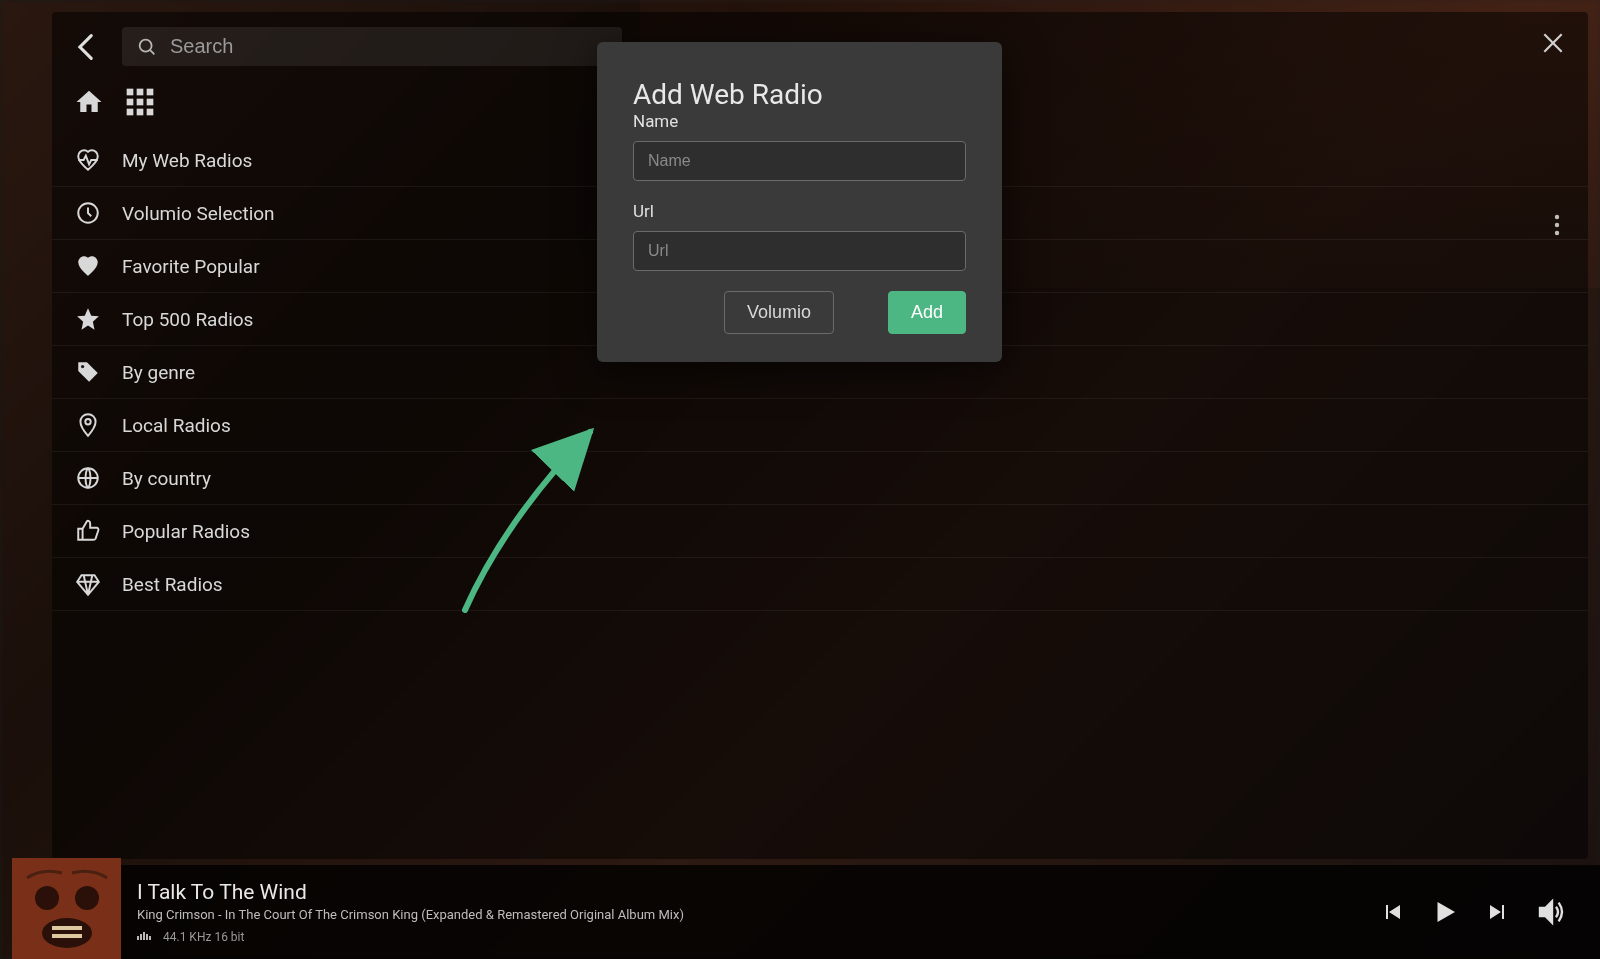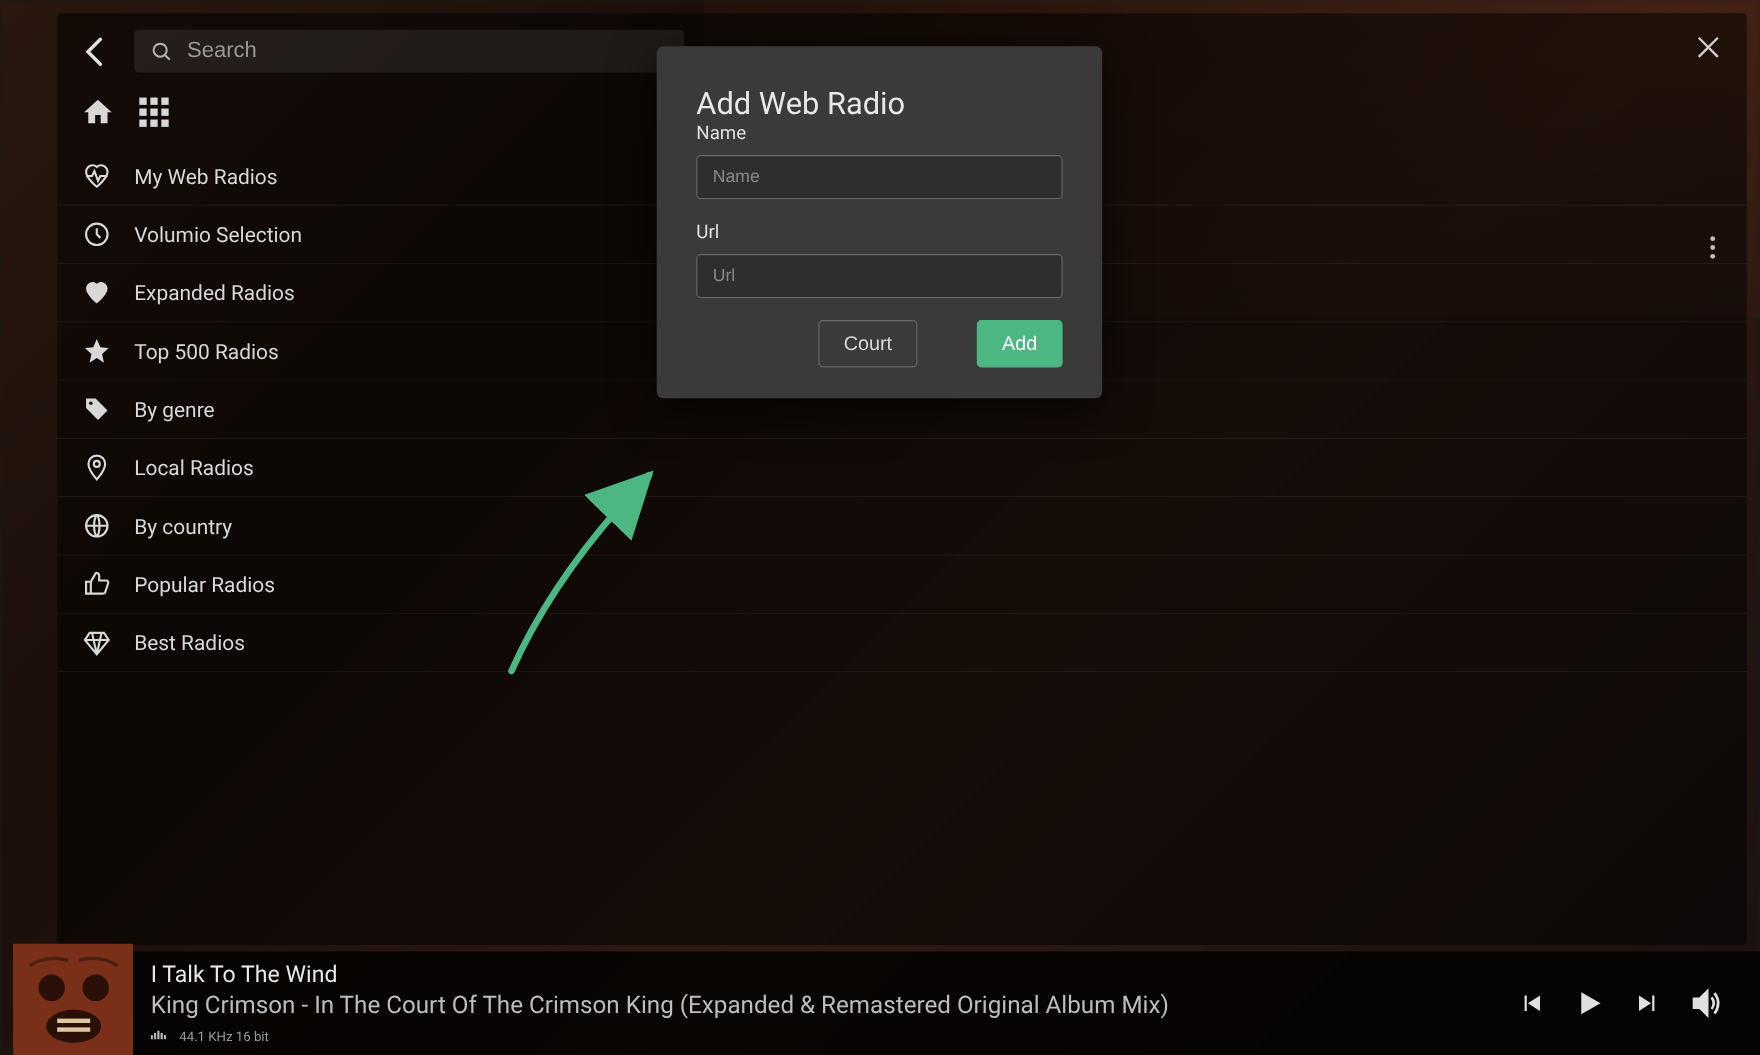--- a/index.html
+++ b/index.html
@@ -248,21 +248,21 @@
       flex: 1;
     }
     
     .track-title {
       font-size: 21px;
       color: #e8e8e8;
       margin-bottom: 3px;
     }
     
     .track-artist {
-      font-size: 22px;
+      font-size: 13px;
       color: #bdbdbd;
       margin-bottom: 8px;
     }
     
     .track-meta {
       display: flex;
       align-items: flex-start;
       gap: 10px;
       font-size: 12px;
       color: #9a9a9a;
@@ -355,21 +355,21 @@
           </svg>
       </span>
       <span>Volumio Selection</span>
     </li>
     <li class="radio-item">
       <span class="icon">
         <svg width="26" height="26" viewBox="0 0 24 24" fill="currentColor">
             <path d="M12 21 C12 21 3 14 3 8.5 C3 5.5 5.5 3 8.5 3 C10.5 3 12 4.5 12 4.5 C12 4.5 13.5 3 15.5 3 C18.5 3 21 5.5 21 8.5 C21 14 12 21 12 21 Z"></path>
           </svg>
       </span>
-      <span>Expanded Radios</span>
+      <span>Favorite Popular</span>
     </li>
     <li class="radio-item">
       <span class="icon">
         <svg width="26" height="26" viewBox="0 0 24 24" fill="currentColor">
             <path d="M12 2 L15 9 L22 9.5 L16.5 14.5 L18 22 L12 18 L6 22 L7.5 14.5 L2 9.5 L9 9 Z"></path>
           </svg>
       </span>
       <span>Top 500 Radios</span>
     </li>
     <li class="radio-item">
@@ -430,21 +430,21 @@
   <div class="modal-title">Add Web Radio</div>
   
   <div class="field-label">Name</div>
   <input class="field-input" type="text" placeholder="Name" style="">
   
   <div class="field-label">Url</div>
   <input class="field-input" type="text" placeholder="Url" style="">
   
   
   <div class="modal-actions">
-    <button class="btn btn-cancel">Court</button>
+    <button class="btn btn-cancel">Volumio</button>
     <button class="btn btn-add">Add</button>
   </div>
 </div>
 
 <div class="annotation-arrow">
   <svg width="160" height="200" viewBox="0 0 160 200">
     <defs>
       <marker id="arrowhead" markerWidth="12" markerHeight="12" refX="9" refY="5" orient="auto">
         <path d="M0 0 L10 5 L0 10 Z" fill="#4db783"></path>
       </marker>

